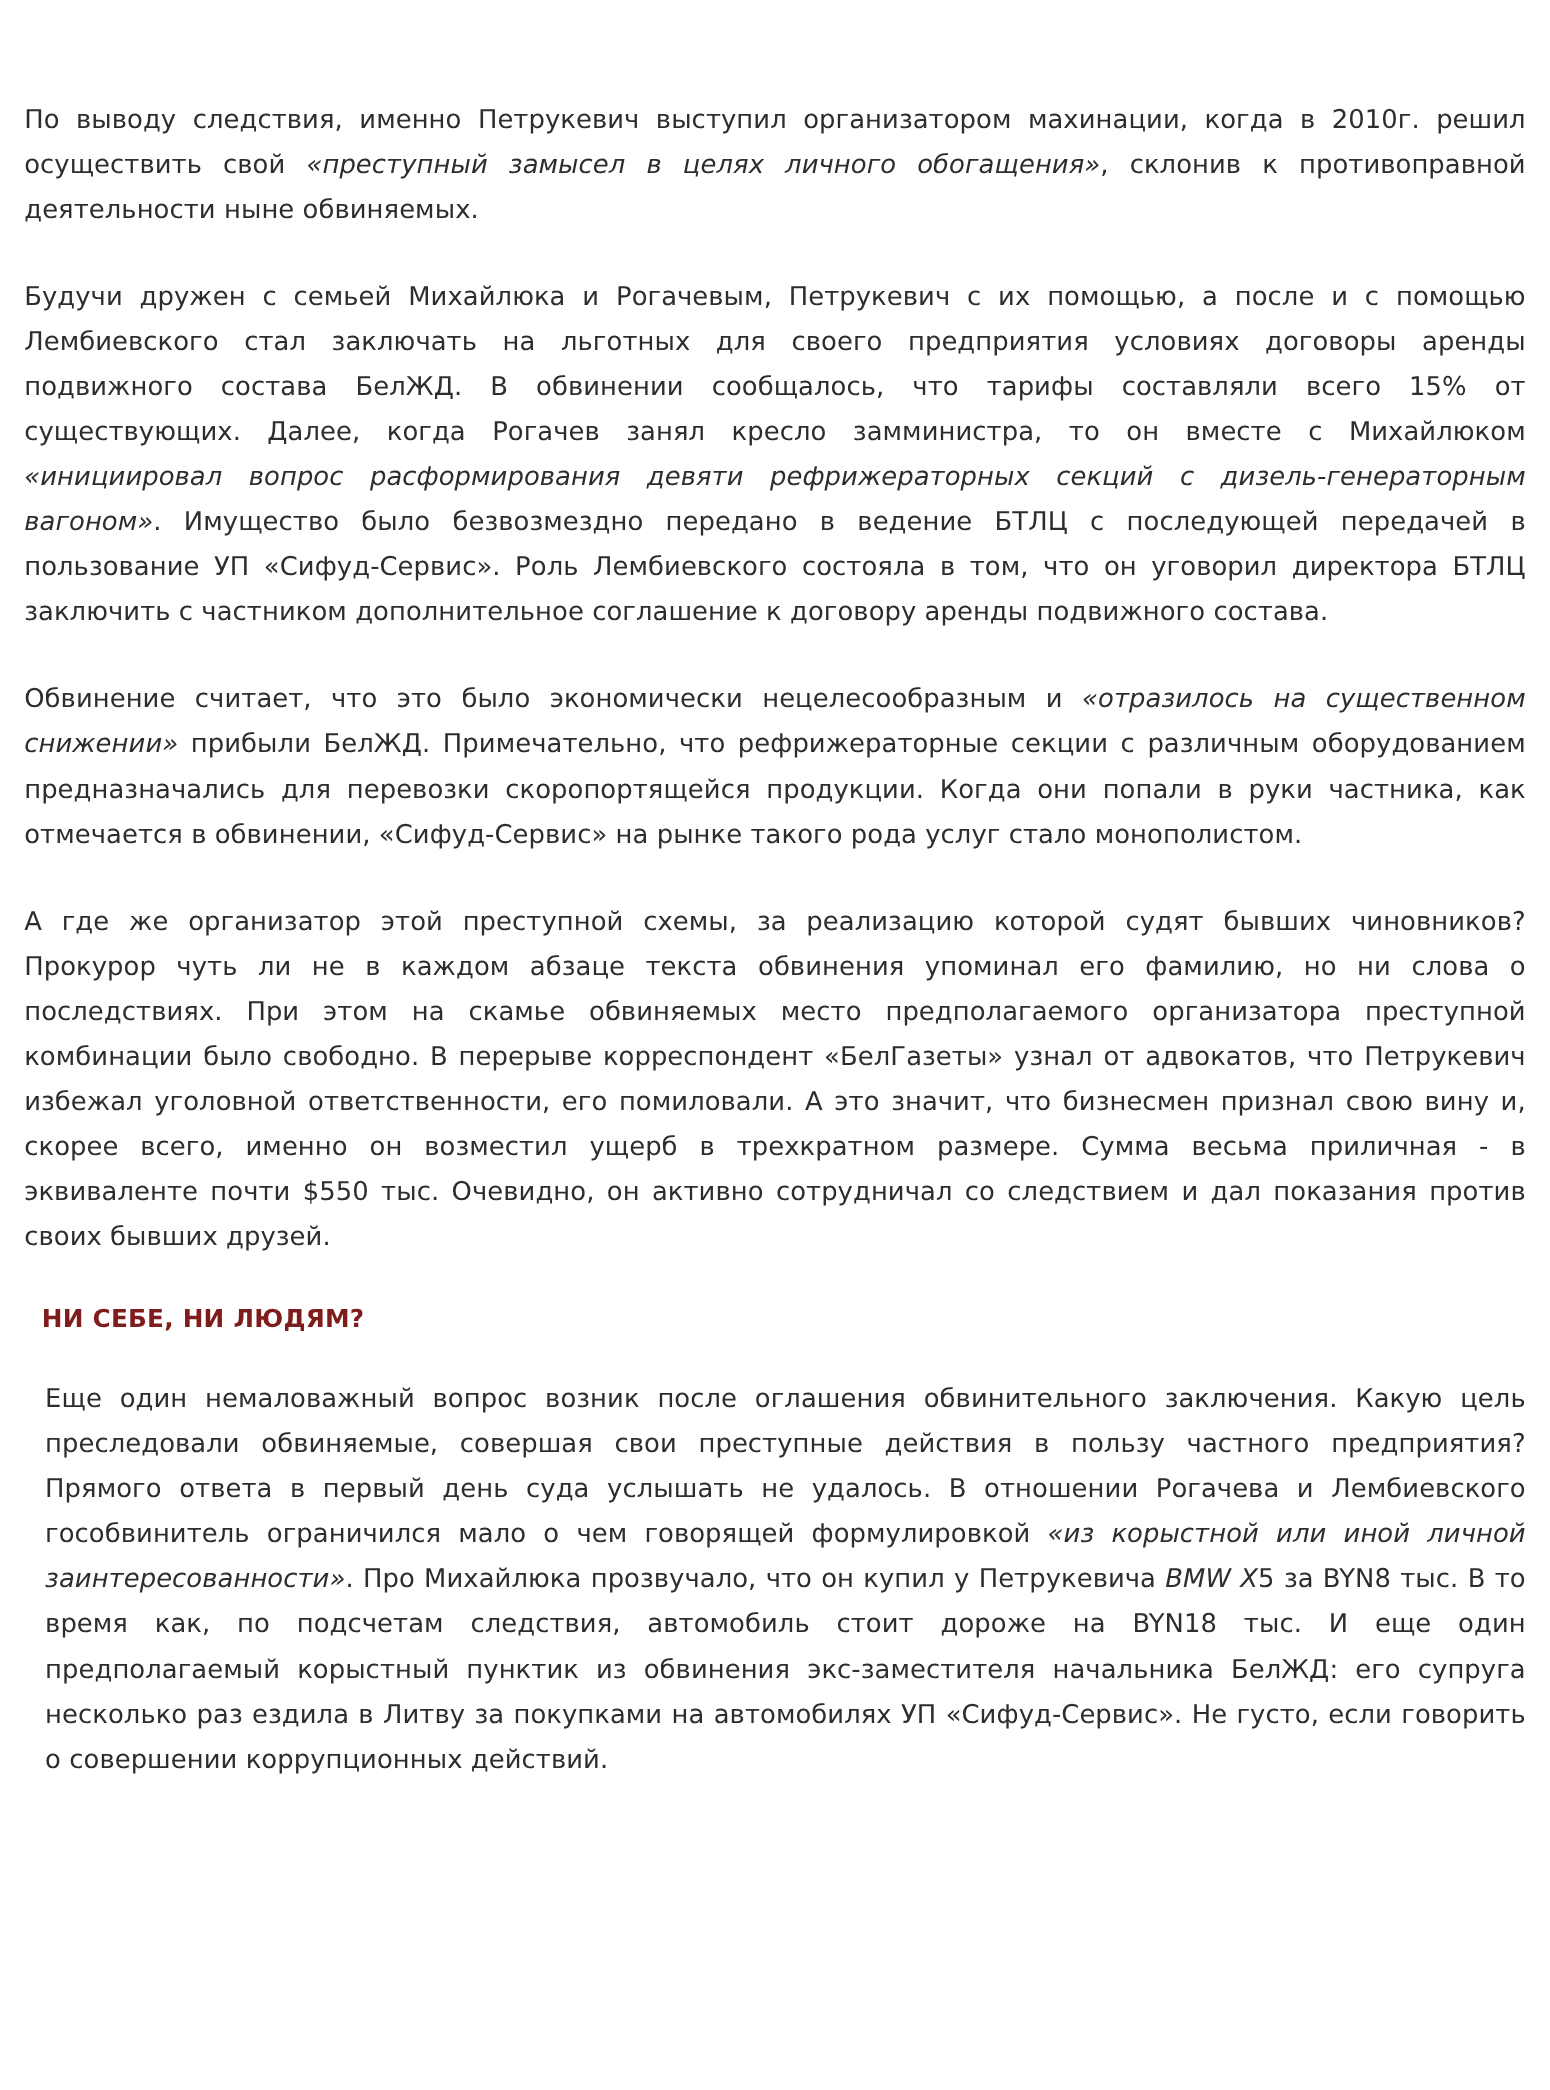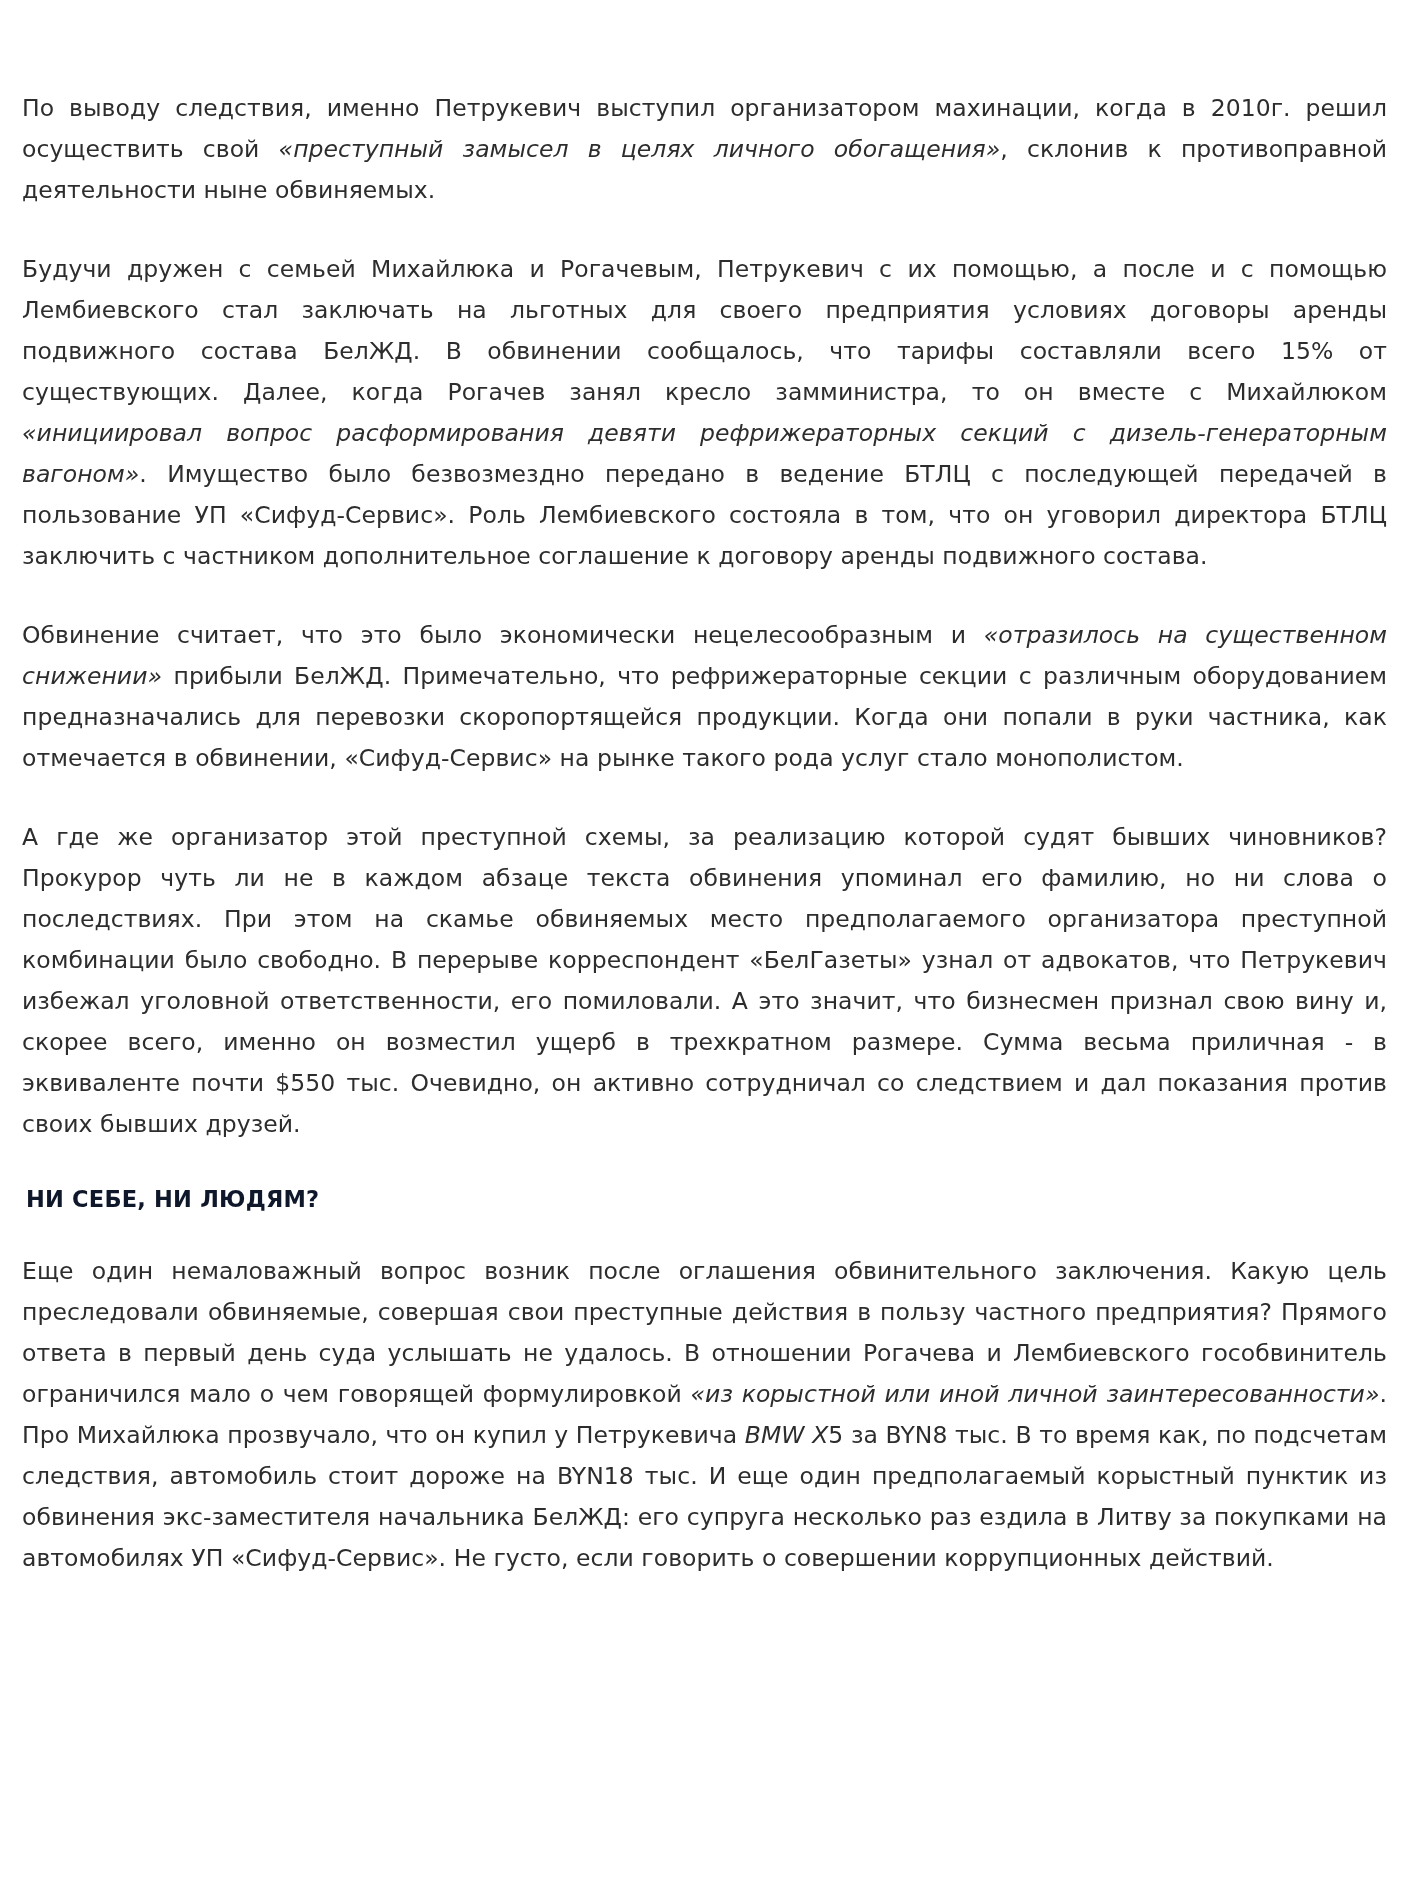--- a/index.html
+++ b/index.html
@@ -29,27 +29,28 @@
     font-size: 23.5px;
     line-height: 41px;
     text-align: justify;
     text-justify: inter-word;
     color: #2d2d2d;
     letter-spacing: 0.05px;
     hyphens: none;
   }
   p.para:last-child {
     margin-bottom: 0;
+    margin-left: 19px;
   }
   h2.section-heading {
-    margin: 0 0 36px 4px;
+    margin: 0 0 36px 16px;
     font-size: 22.5px;
     line-height: 32px;
     font-weight: bold;
-    color: #0f172a;
+    color: #7f1d1d;
     letter-spacing: 0.2px;
     text-align: left;
   }
   em {
     font-style: italic;
   }
 </style>
 </head>
 <body>
 

